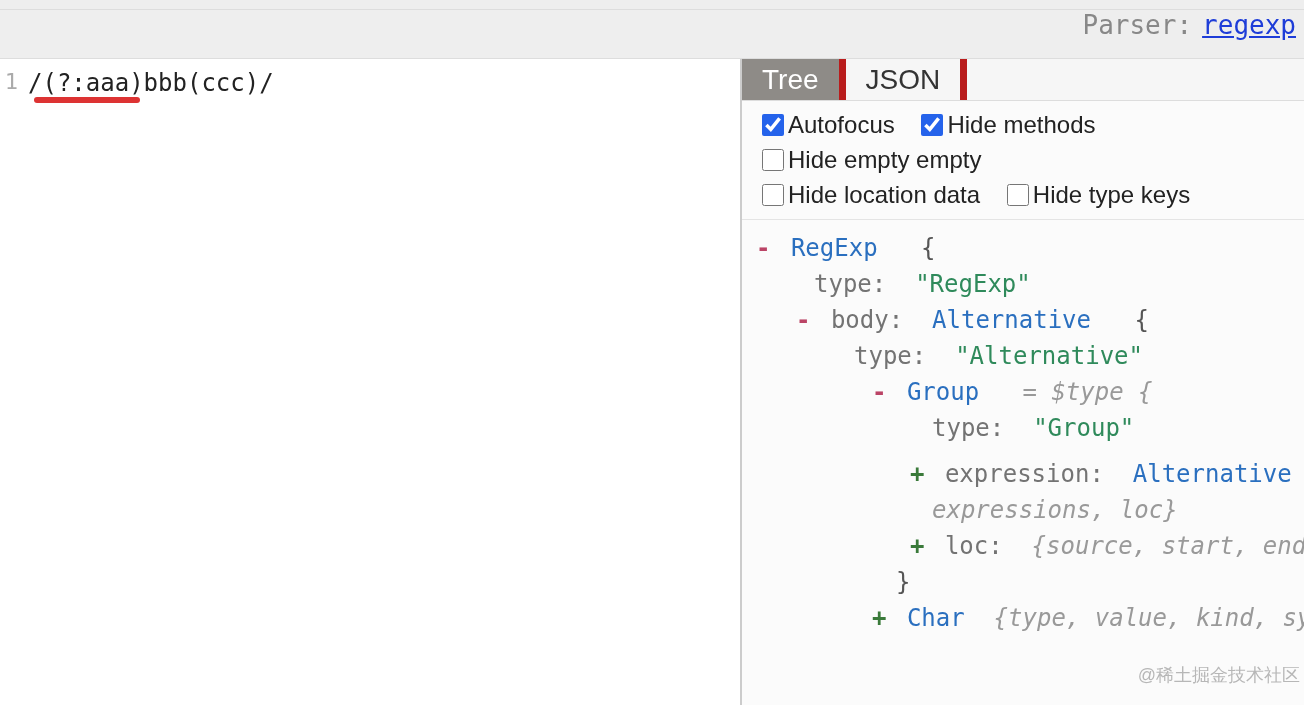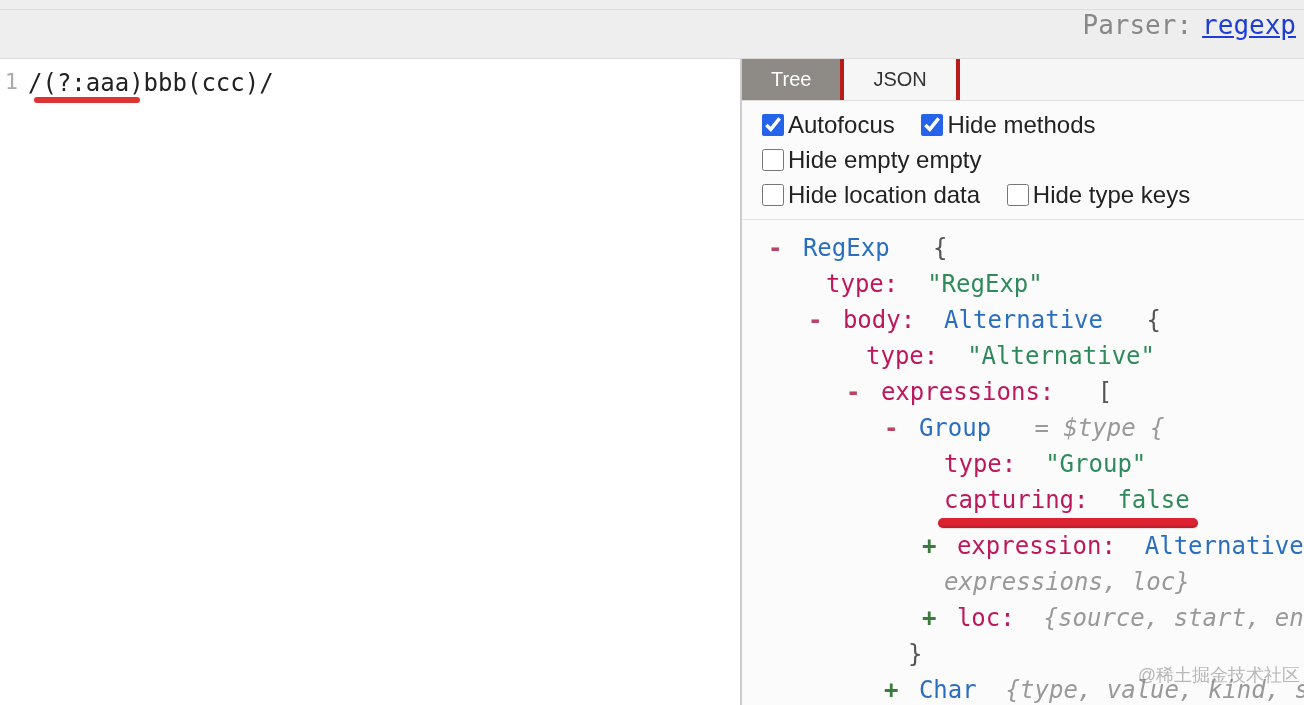--- a/index.html
+++ b/index.html
@@ -79,25 +79,25 @@
       flex-direction: column;
       min-width: 0;
     }
     .tabs {
       display: flex;
       height: 42px;
       background: #f6f6f6;
       border-bottom: 1px solid #ddd;
     }
     .tab {
-      padding: 7px 29px;
-      font-size: 20px;
+      padding: 7px 20px;
+      font-size: 28px;
       color: #333;
       cursor: pointer;
-      border-right: 4px solid #b91c1c;
+      border-right: 7px solid #b91c1c;
       display: flex;
       align-items: center;
     }
     .tab.active {
       background: #8e8b87;
       color: #fff;
     }
     .options {
       padding: 7px 10px 7px 12px;
       font-size: 24px;
@@ -107,21 +107,21 @@
     }
     .options label { margin-right: 12px; white-space: nowrap; margin-left: 8px; }
     .options input[type="checkbox"] {
       width: 22px; height: 22px;
       vertical-align: -3px;
       margin-right: 4px;
       accent-color: #2563eb;
     }
     .tree {
       flex: 1;
-      padding: 10px 8px 10px 26px;
+      padding: 10px 8px 10px 14px;
       font-family: "Menlo","Consolas",monospace;
       font-size: 24px;
       line-height: 1.5;
       color: #333;
       overflow: hidden;
       white-space: nowrap;
     }
     .node-line { display: block; }
     .ind1 { padding-left: 0px; }
     .ind2 { padding-left: 58px; }
@@ -129,21 +129,21 @@
     .ind4 { padding-left: 98px; }
     .ind5 { padding-left: 78px; }
     .ind7 { padding-left: 116px; }
     .ind8 { padding-left: 176px; }
     .ind8b { padding-left: 176px; }
     .ind9 { padding-left: 154px; }
     .ind10 { padding-left: 140px; }
     .toggle { color: #b46; font-weight: bold; margin-right: 6px; cursor: pointer; }
     .toggle.plus { color: #3a7a3a; }
     .k-name { color: #2a6fbf; }
-    .k-key  { color: #be185d; }
+    .k-key  { color: #737373; }
     .k-str  { color: #2f8a5b; }
     .k-punct{ color: #555; }
     .k-anno { color: #999; font-style: italic; }
     .k-bool { color: #2f8a5b; }
     .highlight-row {
       position: relative;
     }
     .underline-2 {
       position: absolute;
       left: 170px;
@@ -211,38 +211,28 @@
       <span class="node-line ind3">
         <span class="toggle">-</span>
         <span class="k-key">body:</span>&nbsp;
         <span class="k-name">Alternative</span>&nbsp;&nbsp;
         <span class="k-punct">{</span>
       </span>
       <span class="node-line ind4">
         <span class="k-key">type:</span>&nbsp;
         <span class="k-str">"Alternative"</span>
       </span>
-      <span class="node-line ind5">
-        <span class="toggle">-</span>
-        <span class="k-key">expressions:</span>&nbsp;&nbsp;
-        <span class="k-punct">[</span>
-      </span>
       <span class="node-line ind7">
         <span class="toggle">-</span>
         <span class="k-name">Group</span>&nbsp;&nbsp;
         <span class="k-anno">= $type {</span>
       </span>
       <span class="node-line ind8">
         <span class="k-key">type:</span>&nbsp;
         <span class="k-str">"Group"</span>
-      </span>
-      <span class="node-line ind8 highlight-row">
-        <span class="k-key">capturing:</span>&nbsp;
-        <span class="k-bool">false</span>
-        <span class="underline-2"></span>
       </span>
       <span class="node-line ind9" style="margin-top:10px">
         <span class="toggle plus">+</span>
         <span class="k-key">expression:</span>&nbsp;
         <span class="k-name">Alternative</span>&nbsp;
         
       </span>
       <span class="node-line ind8b">
         <span class="k-anno">expressions, loc}</span>
       </span>

